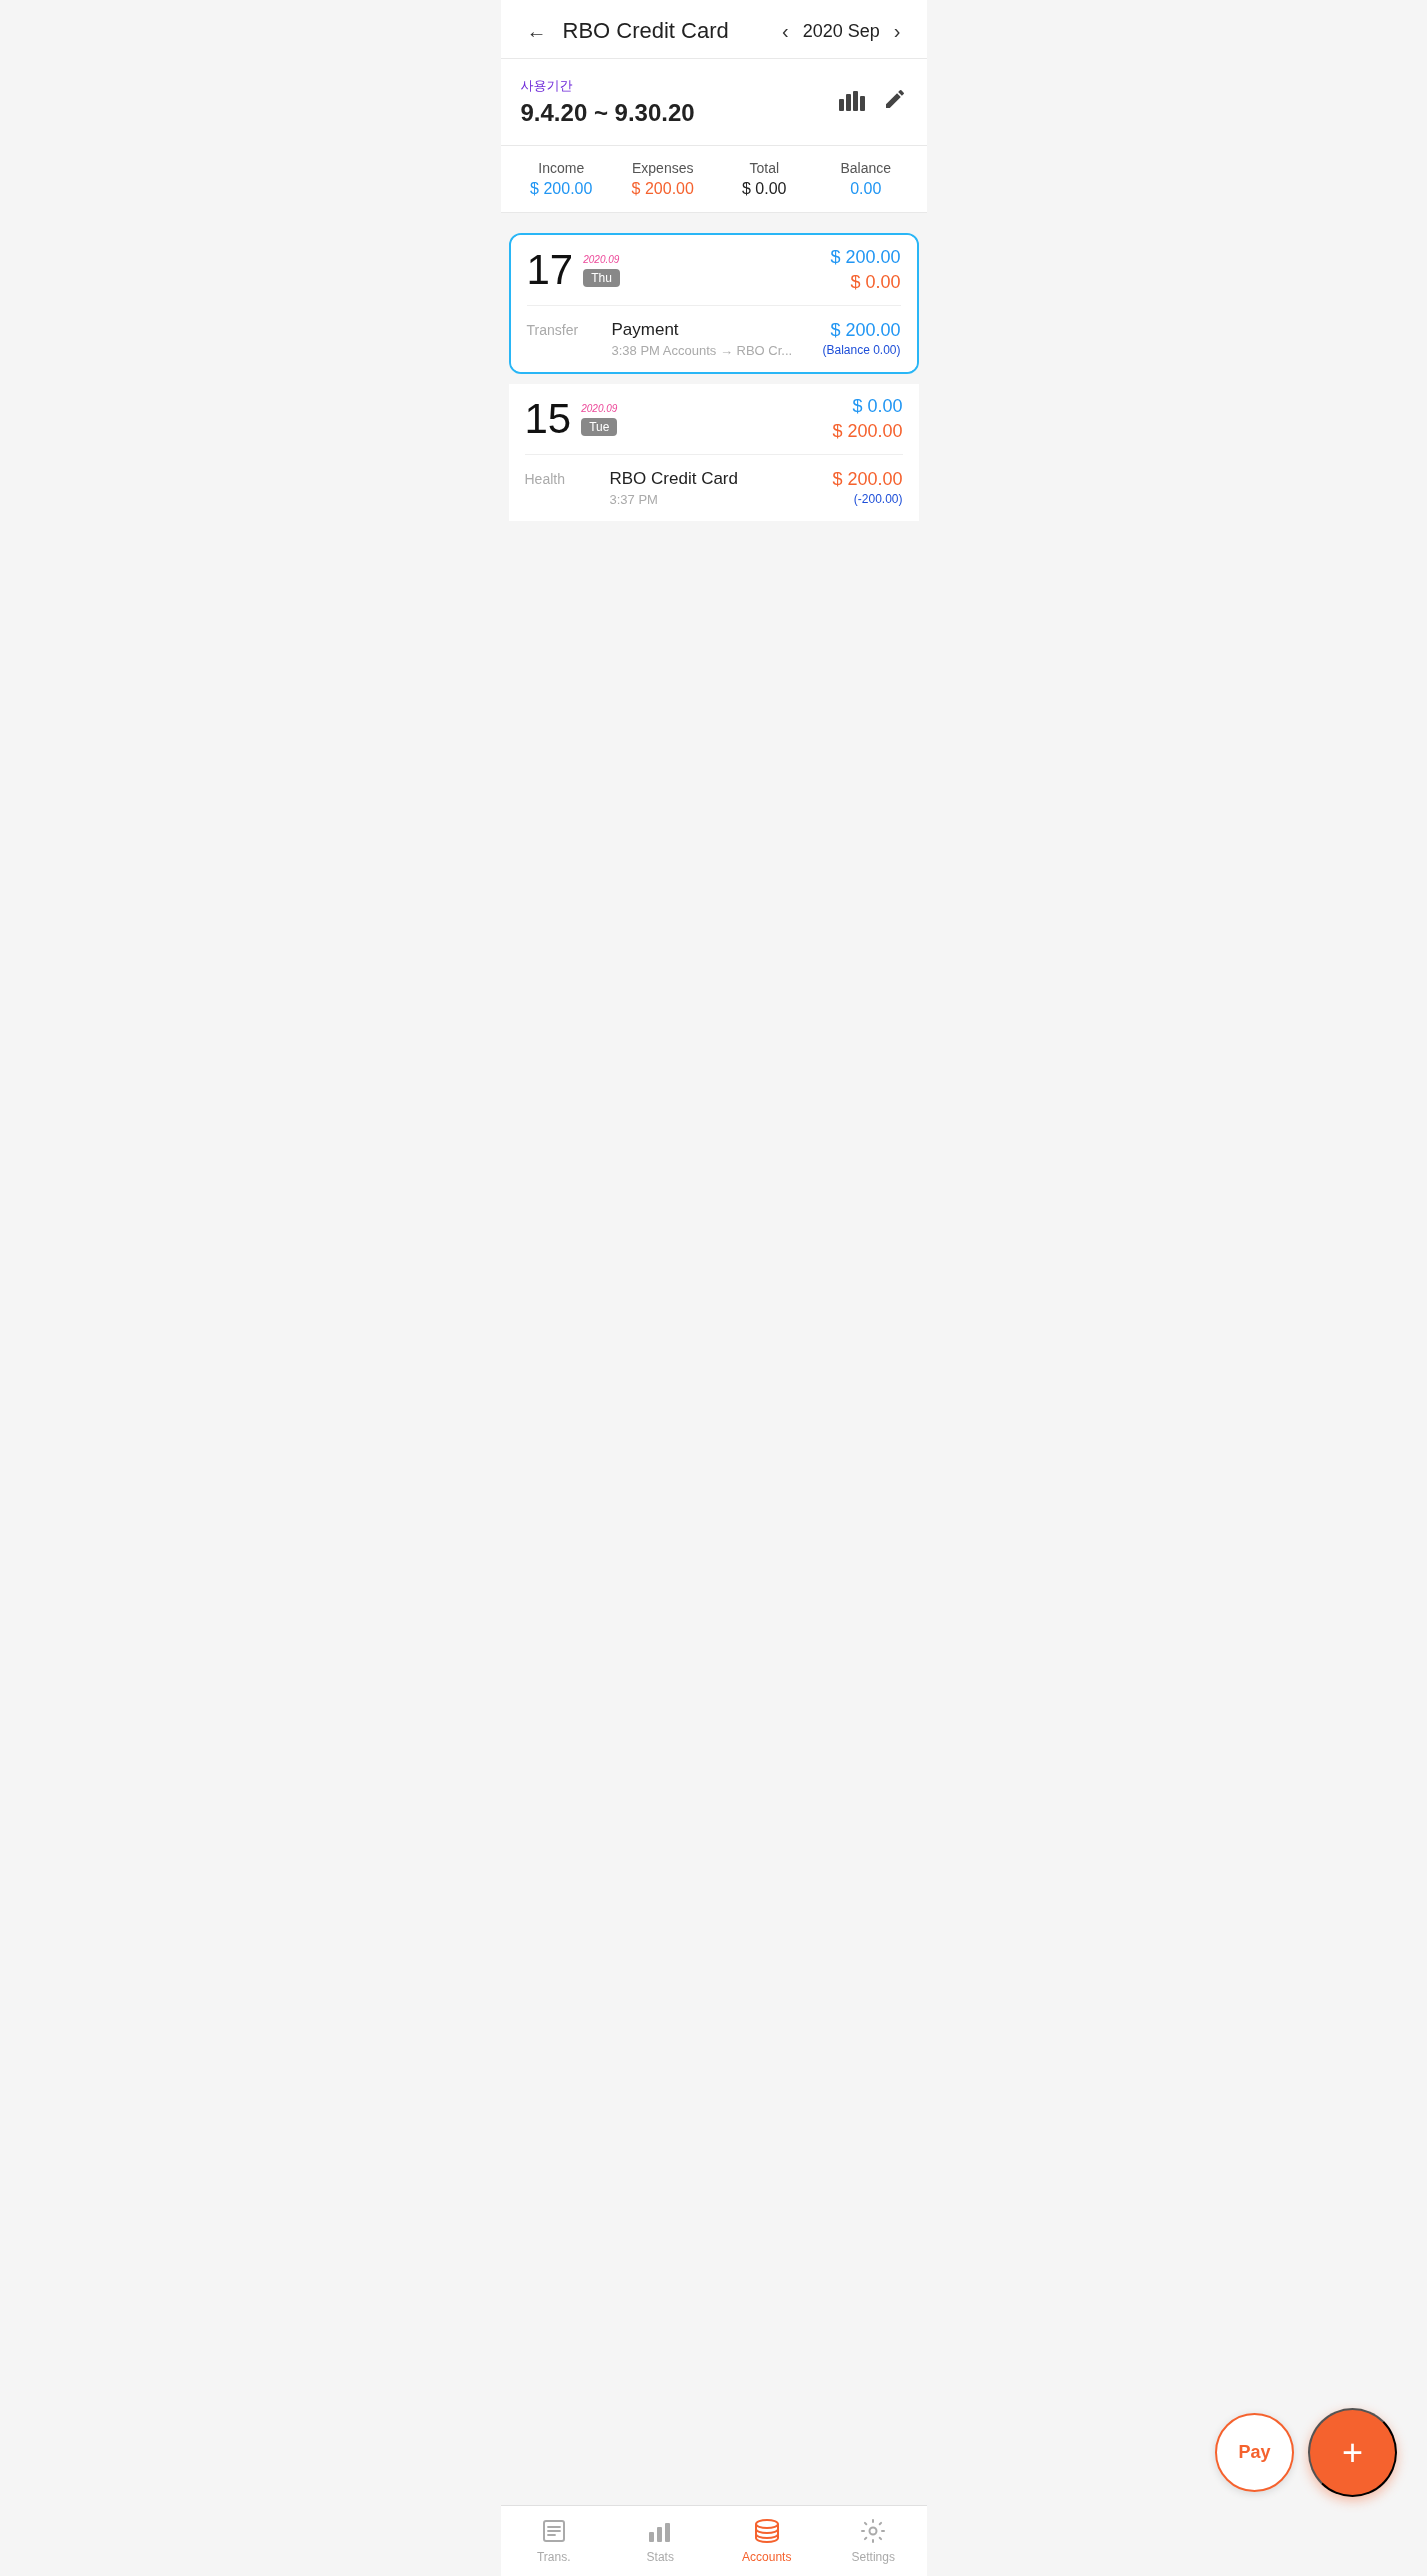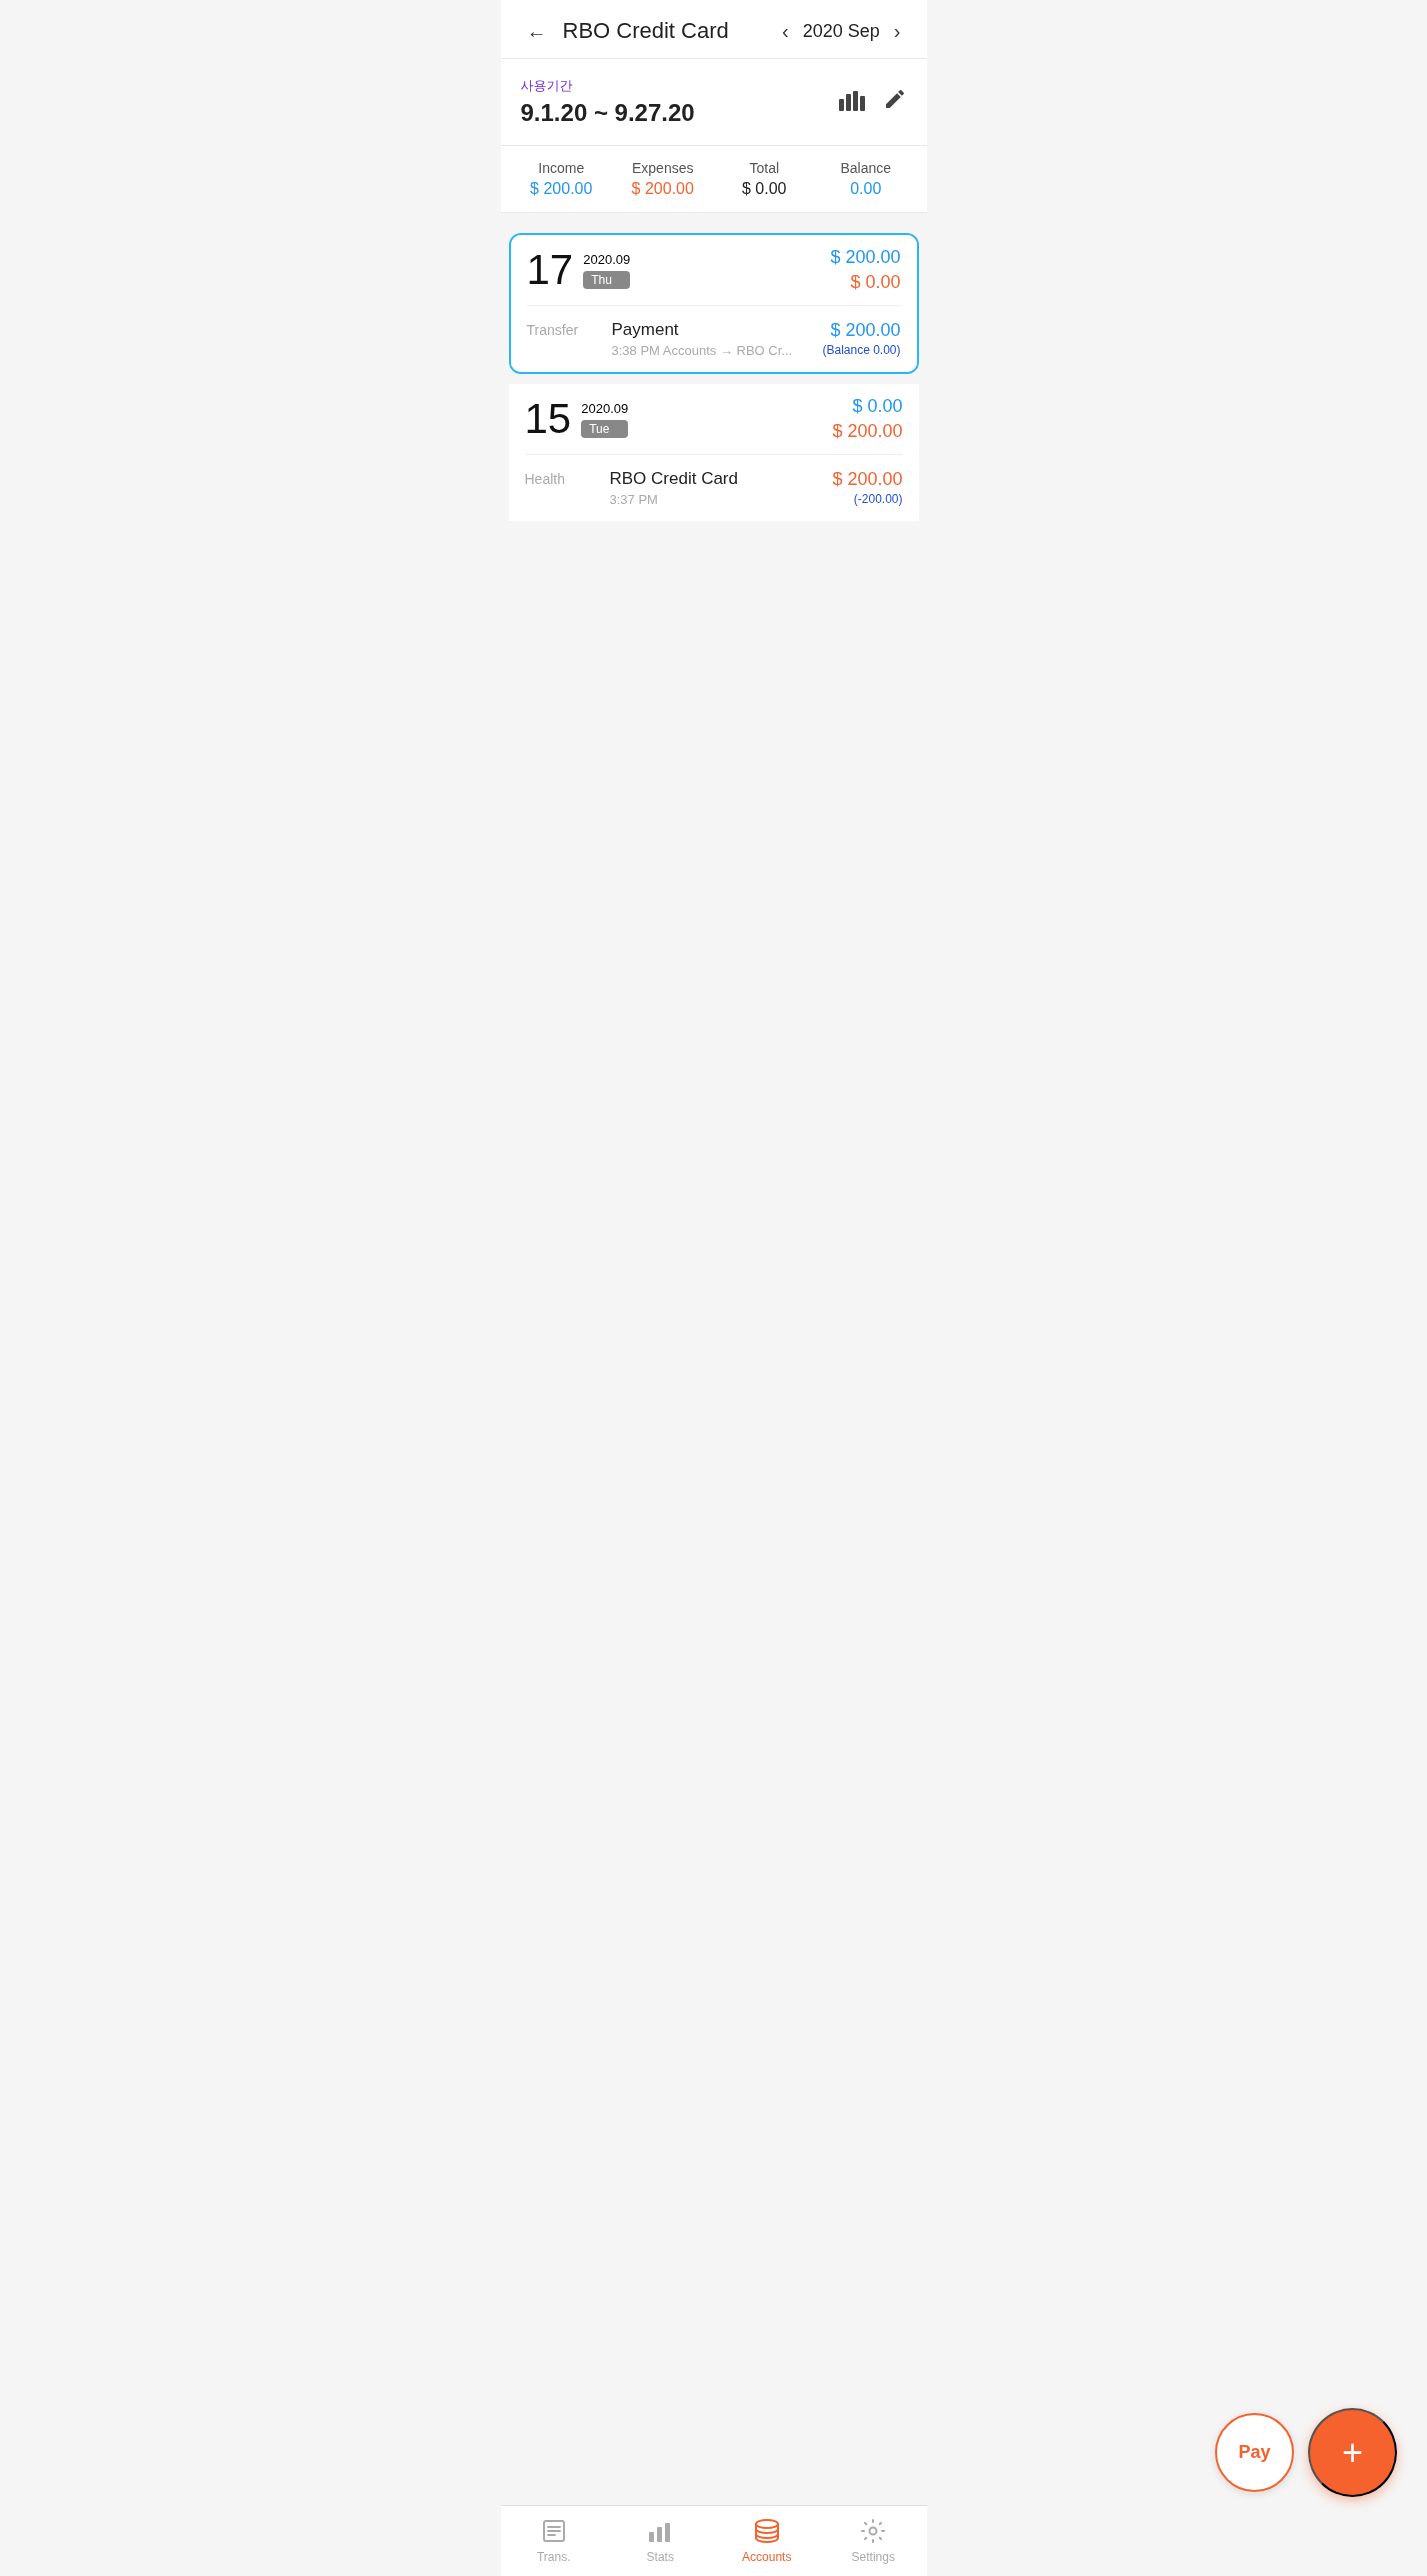--- a/index.html
+++ b/index.html
@@ -144,22 +144,23 @@
       color: #111;
       line-height: 1;
       margin-right: 10px;
     }
     .day-meta {
       display: flex;
       flex-direction: column;
       gap: 4px;
     }
     .day-year-month {
-      font-size: 13px;
-      color: #000000;
+      font-size: 10px;
+      color: #ec4899;
+      font-style: italic;
     }
     .day-of-week {
       background: #888;
       color: #fff;
       font-size: 12px;
       padding: 2px 8px;
       border-radius: 4px;
       display: inline-block;
     }
     .day-totals {
@@ -312,21 +313,21 @@
   <div class="header-right month-nav">
     <span class="nav-arrow">‹</span>
     <span class="month-text">2020 Sep</span>
     <span class="nav-arrow">›</span>
   </div>
 </div>
 
 <div class="date-range-section">
   <div>
     <div class="date-range-label">사용기간</div>
-    <div class="date-range-value">9.1.20  ~  9.27.20</div>
+    <div class="date-range-value">9.4.20  ~  9.30.20</div>
   </div>
   <div class="date-range-icons">
     <span class="icon-btn">
       <svg width="28" height="24" viewBox="0 0 28 24" fill="none">
         <rect x="0" y="12" width="5" height="12" fill="#444" rx="1"></rect>
         <rect x="7" y="7" width="5" height="17" fill="#444" rx="1"></rect>
         <rect x="14" y="4" width="5" height="20" fill="#444" rx="1"></rect>
         <rect x="21" y="9" width="5" height="15" fill="#444" rx="1"></rect>
       </svg>
     </span>

